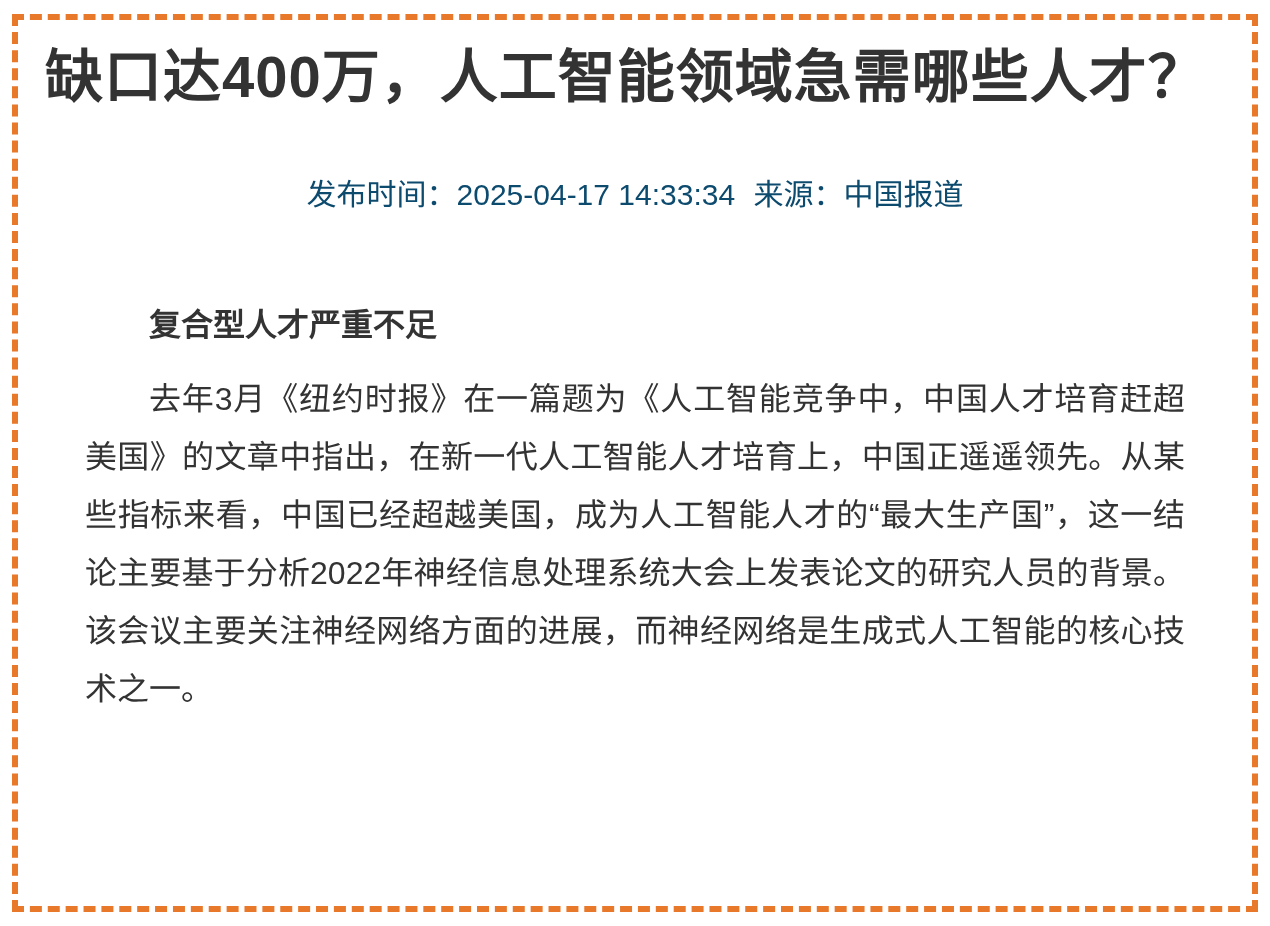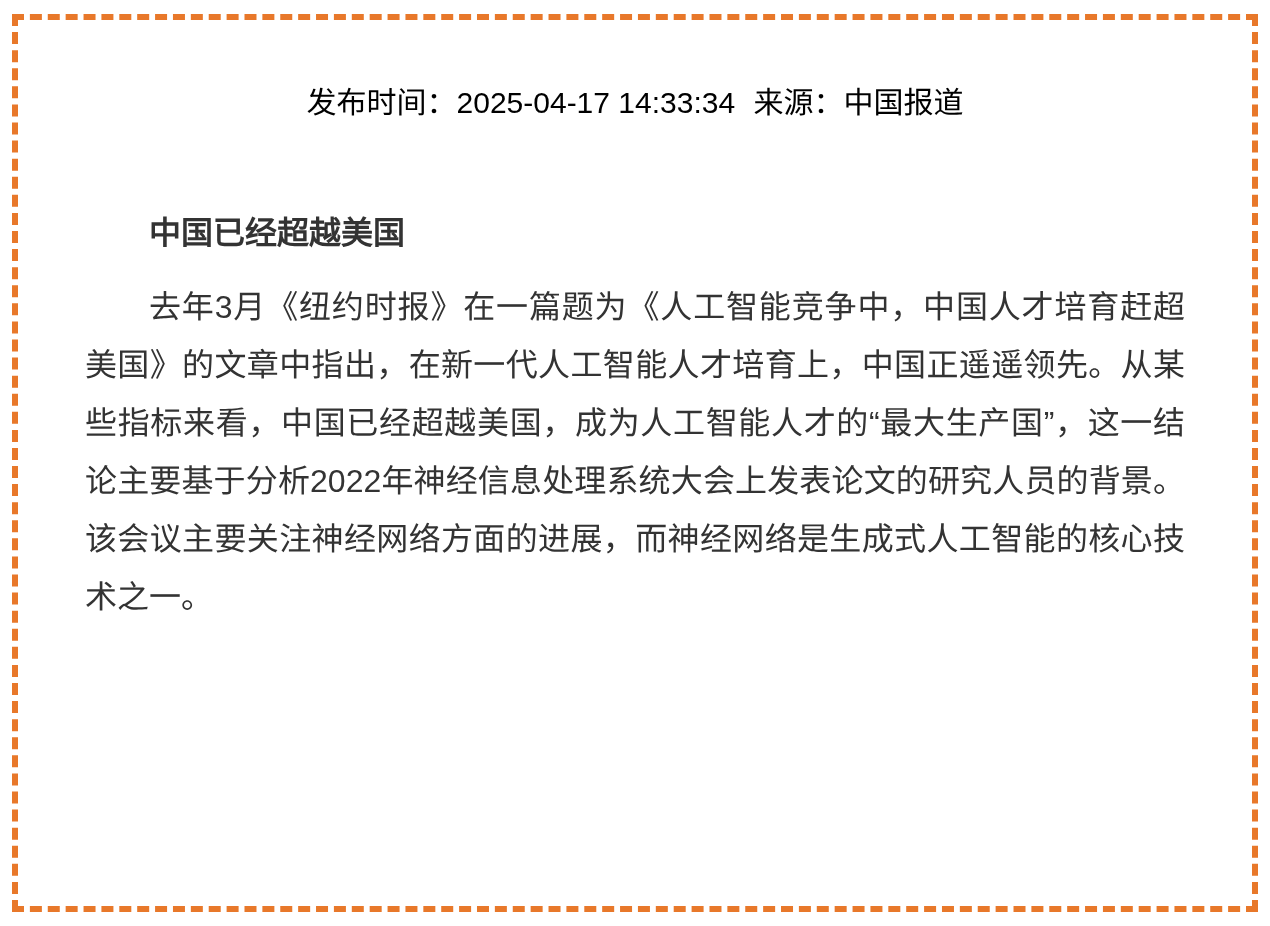--- a/index.html
+++ b/index.html
@@ -26,21 +26,21 @@
     font-size: 58px;
     line-height: 1.2;
     font-weight: 700;
     color: #333333;
     letter-spacing: 1px;
   }
   .meta {
     margin-top: 58px;
     text-align: center;
     font-size: 30px;
-    color: #000000;
+    color: #0c4a6e;
     white-space: nowrap;
   }
   .meta .src-label { margin-left: 10px; }
   .content {
     margin: 82px 67px 0 67px;
     font-size: 32px;
     line-height: 58px;
     color: #333333;
   }
   .content p {
@@ -51,23 +51,24 @@
   .content p.subheading {
     font-weight: 700;
     margin-top: 14px;
     margin-bottom: 16px;
   }
 </style>
 </head>
 <body>
 
 <div class="frame">
+  <h1 class="title">缺口达400万，人工智能领域急需哪些人才？</h1>
 
   <div class="meta">
     <span>发布时间：</span><span>2025-04-17 14:33:34</span>
     <span class="src-label">来源：</span><span>中国报道</span>
   </div>
 
   <div class="content">
-    <p class="subheading">中国已经超越美国</p>
+    <p class="subheading">复合型人才严重不足</p>
     <p>去年3月《纽约时报》在一篇题为《人工智能竞争中，中国人才培育赶超美国》的文章中指出，在新一代人工智能人才培育上，中国正遥遥领先。从某些指标来看，中国已经超越美国，成为人工智能人才的“最大生产国”，这一结论主要基于分析2022年神经信息处理系统大会上发表论文的研究人员的背景。该会议主要关注神经网络方面的进展，而神经网络是生成式人工智能的核心技术之一。</p>
   </div>
 </div>
 
 </body></html>

